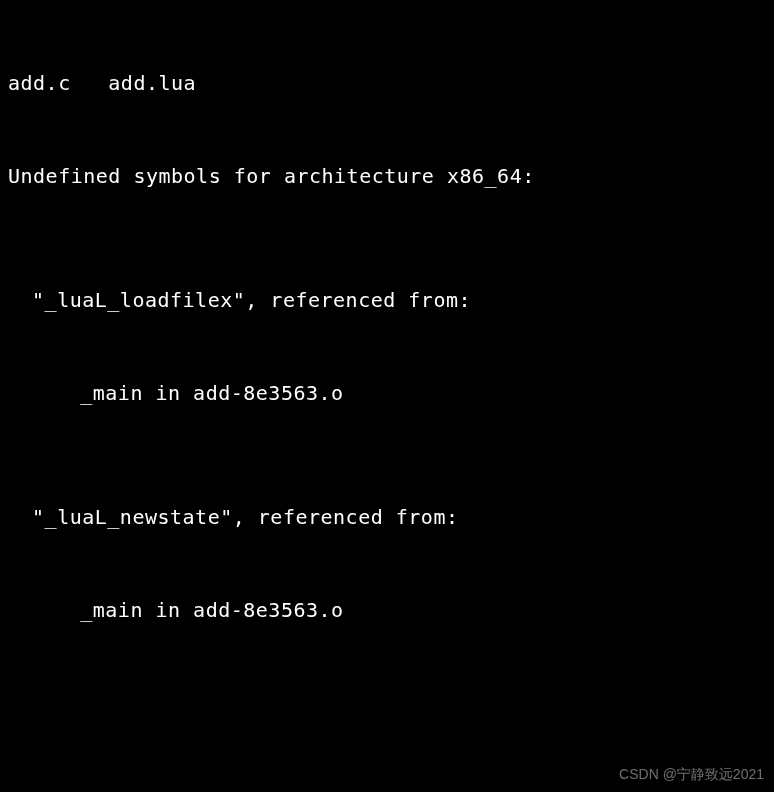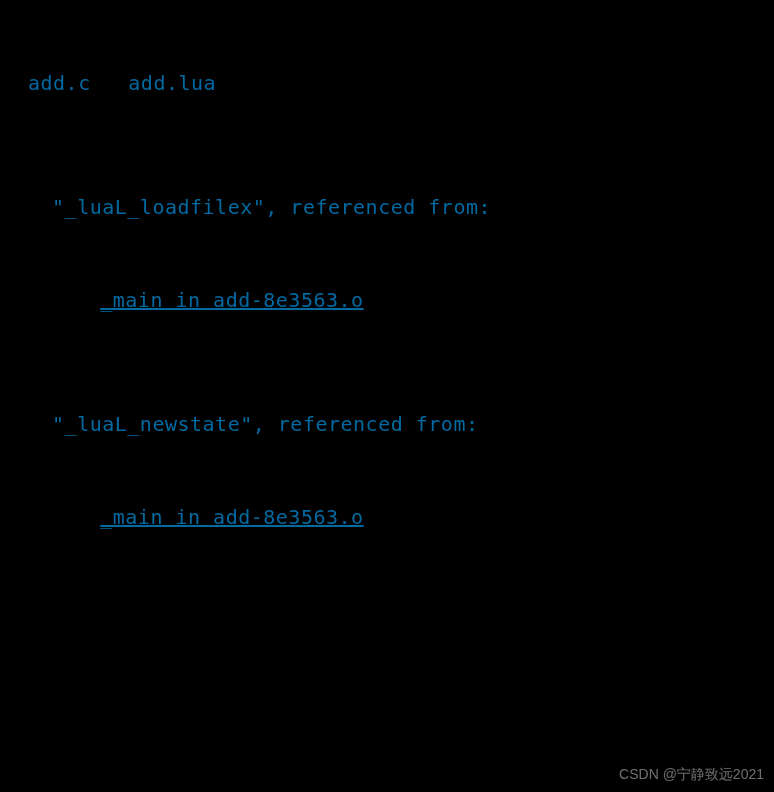--- a/index.html
+++ b/index.html
@@ -19,39 +19,40 @@
       position: relative;
       overflow: hidden;
       letter-spacing: 0.5px;
     }
     .terminal {
       white-space: pre;
     }
     .line {
       display: block;
     }
-    .output { color: #0369a1; margin-left: 20px; }
+    .output { color: #ffffff; }
     .indent1 { padding-left: 2ch; }
-    .indent3 { padding-left: 6ch; text-decoration: underline; }
+    .indent3 { padding-left: 6ch; }
     .watermark {
       position: absolute;
       bottom: 6px;
       right: 10px;
       font-size: 14px;
       color: rgba(200,200,200,0.55);
       font-family: Arial, sans-serif;
       letter-spacing: 0;
       text-align: center;
     }
   </style>
 </head>
 <body>
 
 <div class="terminal">
   <div class="line output">add.c   add.lua</div>
+  <div class="line output">Undefined symbols for architecture x86_64:</div>
 
   <div class="line output indent1">"_luaL_loadfilex", referenced from:</div>
   <div class="line output indent3">_main in add-8e3563.o</div>
 
   <div class="line output indent1">"_luaL_newstate", referenced from:</div>
   <div class="line output indent3">_main in add-8e3563.o</div>
 
   
   
 

